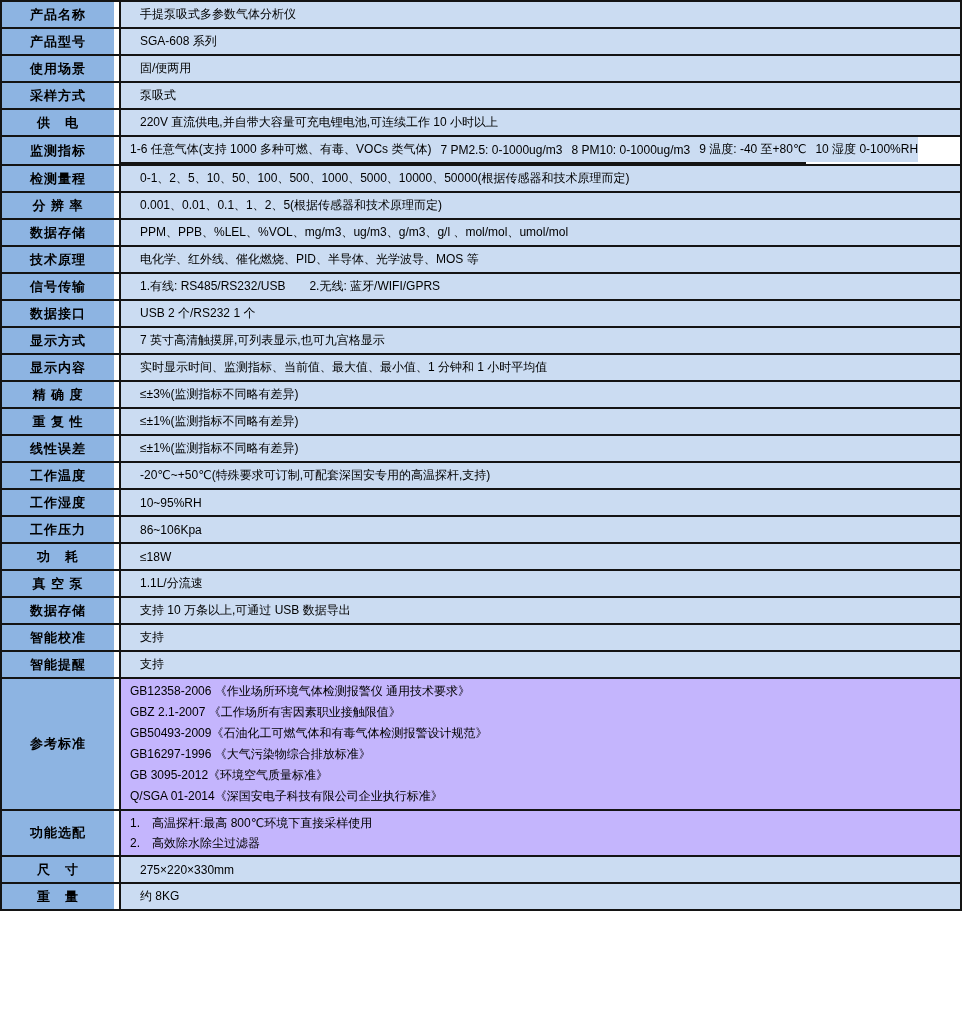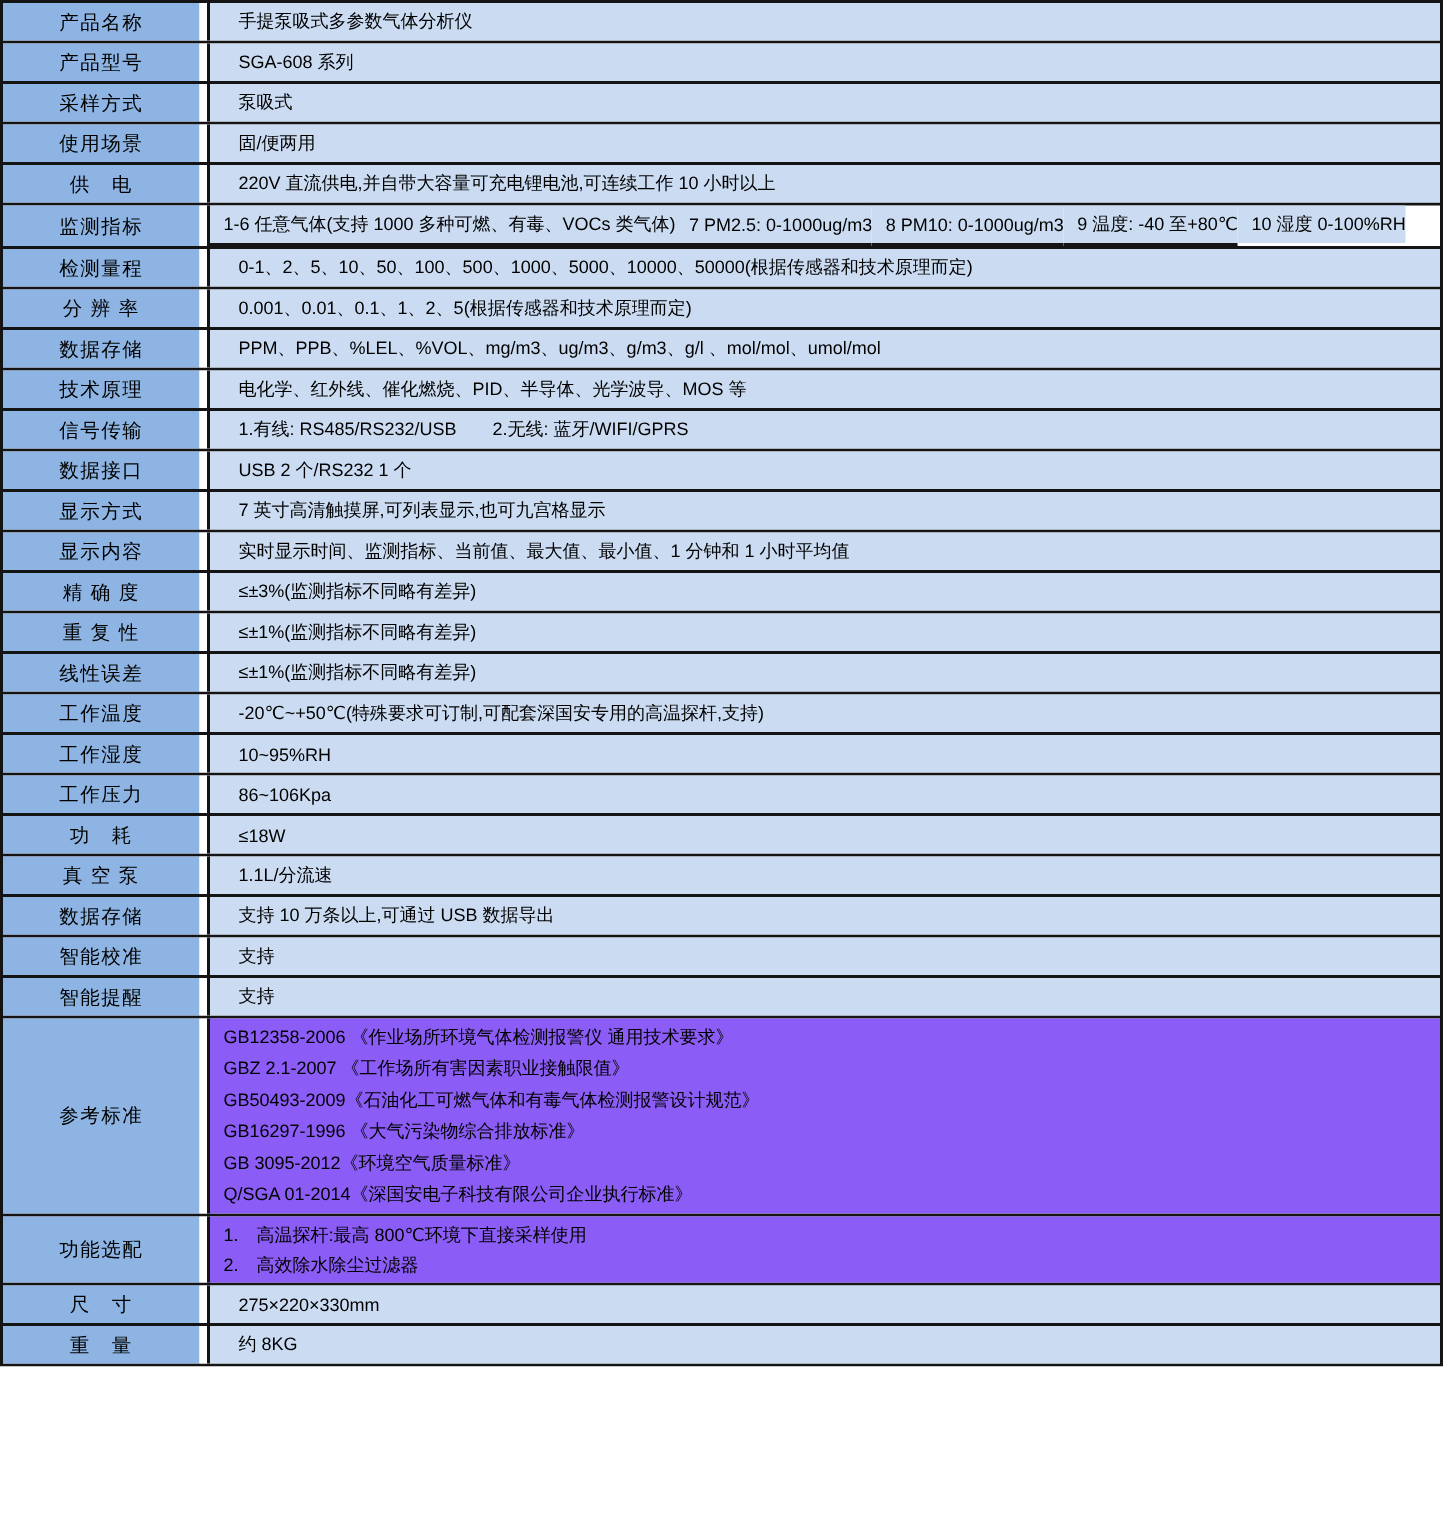--- a/index.html
+++ b/index.html
@@ -15,26 +15,26 @@
     border-left: 2px solid #141414;
     border-right: 2px solid #141414;
     background: #ffffff;
   }
   .row {
     display: flex;
     align-items: stretch;
     border-bottom: 2px solid #141414;
   }
   .label-cell {
-    width: 131px;
+    width: 112px;
     background: #8DB4E2;
     display: flex;
     align-items: center;
     justify-content: center;
-    font-weight: normal;
+    font-weight: bold;
     font-size: 13px;
     letter-spacing: 1px;
     text-align: center;
     flex-shrink: 0;
   }
   .col-gap {
     width: 5px;
     background: #ffffff;
     flex-shrink: 0;
   }
@@ -59,21 +59,21 @@
     display: flex;
     align-items: center;
     padding-left: 9px;
     font-size: 12px;
     height: 25px;
     border-bottom: 2px solid #141414;
   }
   .sub-row:last-child { border-bottom: none; }
   .multi-cell {
     flex: 1;
-    background: #8b5cf6;
+    background: #c4b5fd;
     border-left: 2px solid #141414;
     padding: 2px 0 2px 9px;
     font-size: 12px;
     display: flex;
     flex-direction: column;
     justify-content: center;
   }
   .multi-cell .line { line-height: 21px; }
   .multi-cell.compact .line { line-height: 20px; }
 </style>
@@ -88,29 +88,29 @@
     <div class="value-cell">手提泵吸式多参数气体分析仪</div>
   </div>
 
   <div class="row">
     <div class="label-cell">产品型号</div>
     <div class="col-gap"></div>
     <div class="value-cell">SGA-608 系列</div>
   </div>
 
   <div class="row">
+    <div class="label-cell">使用场景</div>
+    <div class="col-gap"></div>
+    <div class="value-cell">固/便两用</div>
+  </div>
+
+  <div class="row">
     <div class="label-cell">采样方式</div>
     <div class="col-gap"></div>
     <div class="value-cell">泵吸式</div>
-  </div>
-
-  <div class="row">
-    <div class="label-cell">使用场景</div>
-    <div class="col-gap"></div>
-    <div class="value-cell">固/便两用</div>
   </div>
 
   <div class="row">
     <div class="label-cell">供　电</div>
     <div class="col-gap"></div>
     <div class="value-cell">220V 直流供电,并自带大容量可充电锂电池,可连续工作 10 小时以上</div>
   </div>
 
   <div class="row">
     <div class="label-cell">监测指标</div>

